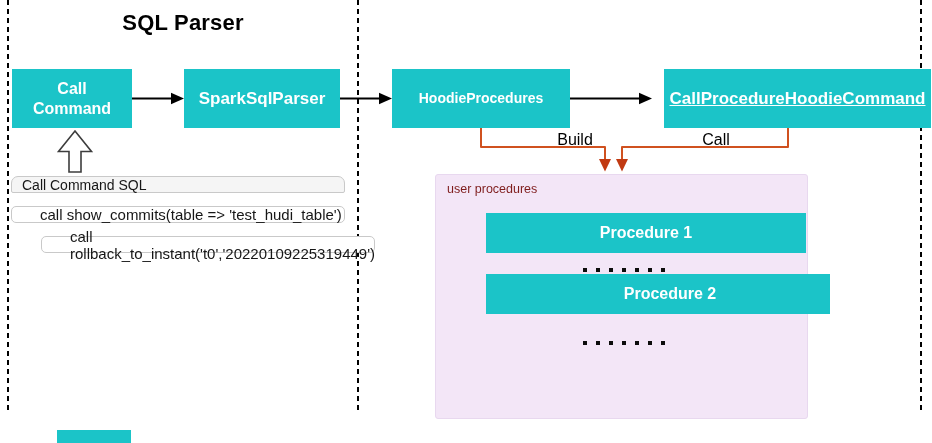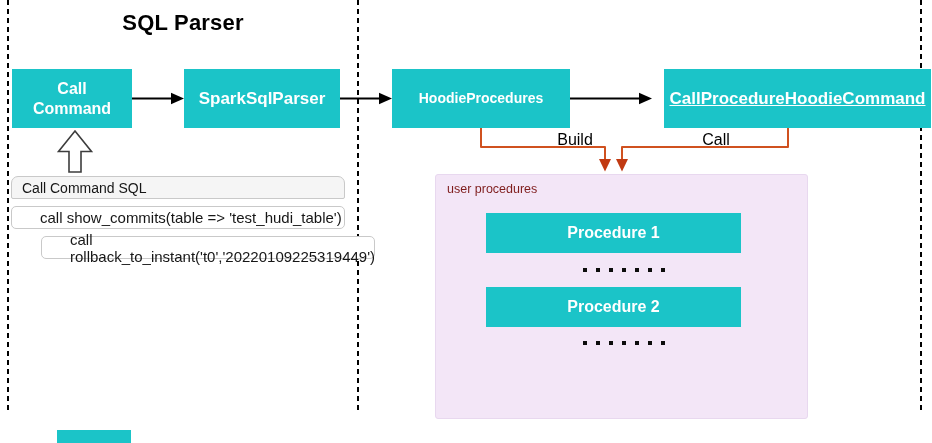--- a/index.html
+++ b/index.html
@@ -11,35 +11,35 @@
   svg.overlay{position:absolute;left:0;top:0;width:932px;height:443px;pointer-events:none;}
   .section-title{
     top:10px;font-size:22px;color:#000;text-align:center;font-weight:700;
     letter-spacing:.2px;
   }
   .node{
     background:#1BC4C8;color:#ffffff;display:flex;align-items:center;justify-content:center;
     text-align:center;font-weight:700;top:69px;height:59px;line-height:1.25;
   }
   .sql-panel-block{
-    left:11px;width:334px;height:23px;box-sizing:border-box;border:1px solid #c9c9c9;
+    left:11px;width:334px;height:17px;box-sizing:border-box;border:1px solid #c9c9c9;
     display:flex;align-items:center;padding-left:10px;color:#161616;background:#fff;
   }
   .sql-header{top:176px;background:#f5f5f5;border-radius:7px 7px 2px 2px;font-size:14px;}
   .sql-row{font-size:15px;border-radius:5px;padding-left:28px;}
   .sql-row-1{top:206px;}
   .sql-row-2{top:236px;margin-left:30px;}
   .conn-label{font-size:16px;color:#000;top:131px;width:70px;text-align:center;font-weight:400;}
   .purple-box{
     left:435px;top:174px;width:373px;height:245px;background:#F3E6F7;
     border:1px solid #E8D8EF;border-radius:3px;box-sizing:border-box;
   }
   .purple-label{left:447px;top:182px;font-size:12.5px;color:#7f1d1d;font-weight:400;}
   .proc{
-    left:486px;width:255px;height:40px;background:#1BC4C8;color:#fff;font-size:16px;
+    left:486px;width:320px;height:40px;background:#1BC4C8;color:#fff;font-size:16px;
     font-weight:700;display:flex;align-items:center;justify-content:center;
   }
   .dots-row{left:551px;width:146px;display:flex;justify-content:center;gap:9px;}
   .dots-row .dot{width:4px;height:4px;background:#0c0c0c;}
   .teal-bar{left:57px;top:430px;width:74px;height:13px;background:#1BC4C8;}
 </style>
 </head>
 <body>
 
 <div id="canvas">
@@ -96,21 +96,21 @@
   <div class="abs proc" style="top:213px;">Procedure 1</div>
   <div class="abs dots-row" style="top:268px;">
     <span class="dot"></span>
       <span class="dot"></span>
       <span class="dot"></span>
       <span class="dot"></span>
     <span class="dot"></span>
       <span class="dot"></span>
       <span class="dot"></span>
   </div>
-  <div class="abs proc" style="top:287px;">Procedure 2</div>
+  <div class="abs proc" style="top:274px;padding-left:24px;">Procedure 2</div>
   <div class="abs dots-row" style="top:341px;">
     <span class="dot"></span>
       <span class="dot"></span>
       <span class="dot"></span>
       <span class="dot"></span>
     <span class="dot"></span>
       <span class="dot"></span>
       <span class="dot"></span>
   </div>
 

